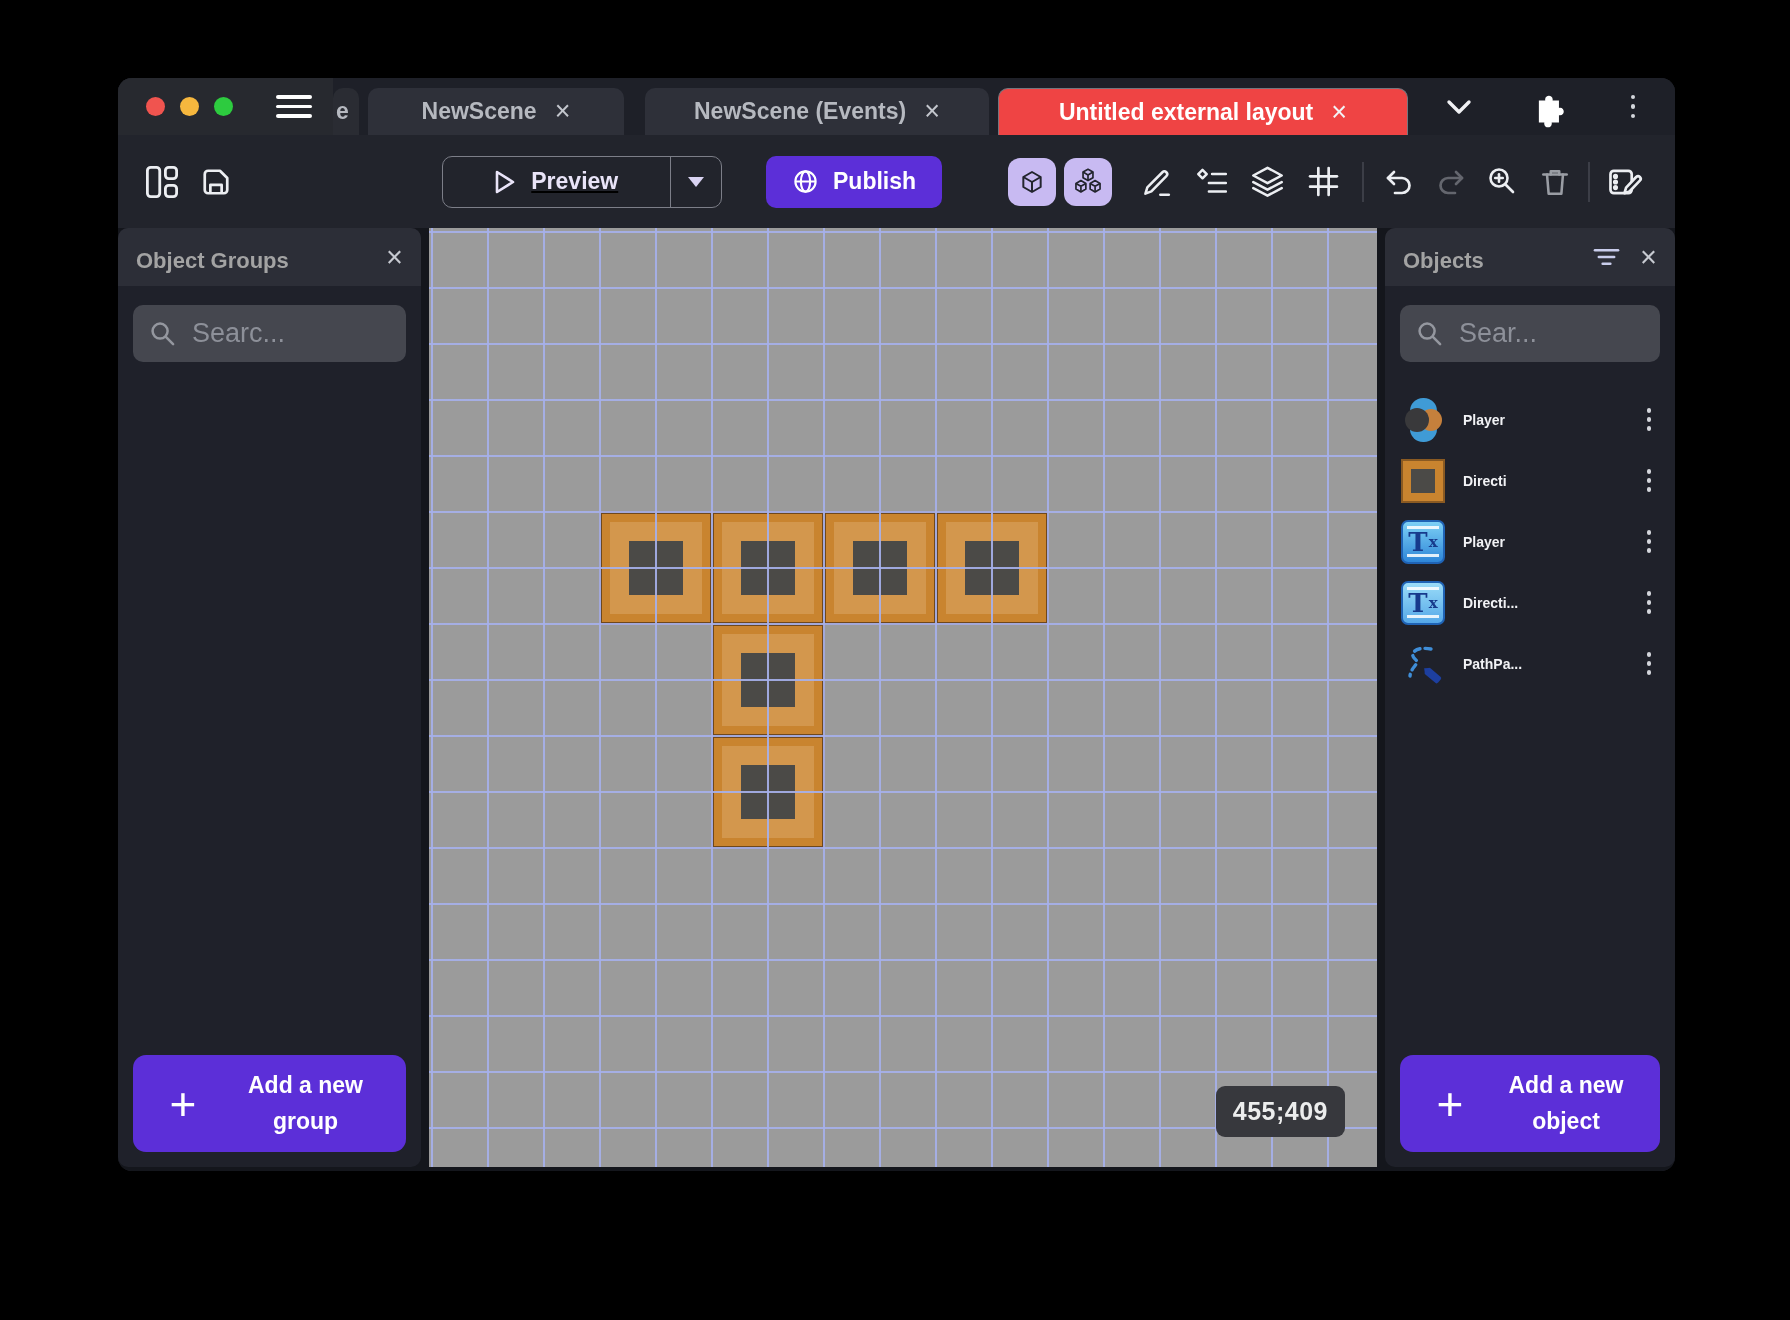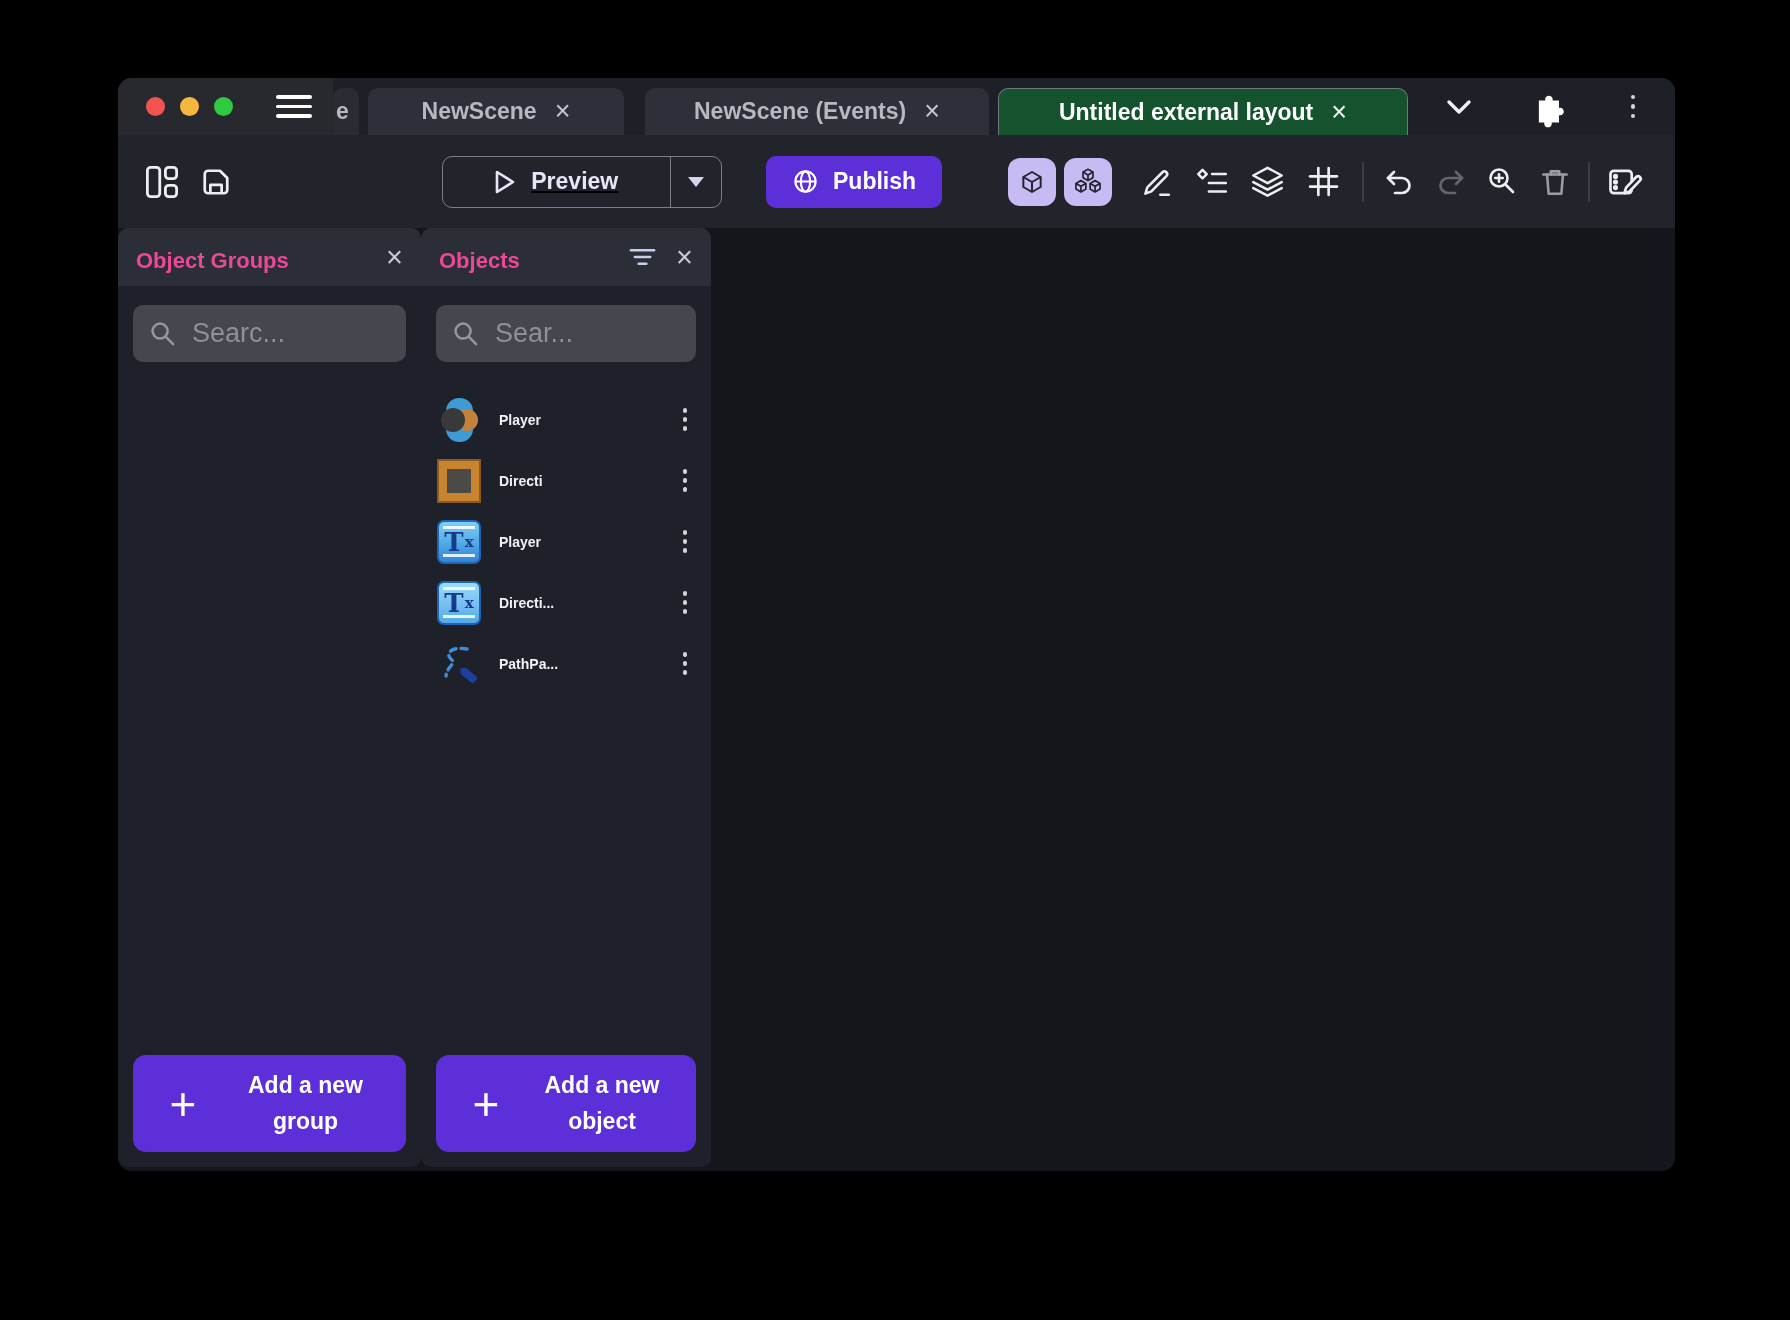--- a/index.html
+++ b/index.html
@@ -16,21 +16,21 @@
   .light{width:19px;height:19px;border-radius:50%;display:block;}
   .light.red{background:#f0544f;} .light.yellow{background:#f6b73e;} .light.green{background:#2dcb3f;}
   .hamburger{position:absolute;left:158px;top:17px;width:36px;display:flex;flex-direction:column;gap:6px;cursor:pointer;}
   .hamburger span{height:3.5px;background:#fff;border-radius:2px;}
   .tabs{position:absolute;left:215px;bottom:0;display:flex;align-items:flex-end;gap:9px;}
   .tab{height:47px;border-radius:10px 10px 0 0;background:#2e3039;color:#b6b9c0;display:flex;
        align-items:center;justify-content:center;gap:18px;font-size:23px;font-weight:600;
        box-sizing:border-box;cursor:pointer;}
   .tab.fragment{width:26px;justify-content:flex-start;padding-left:3px;background:#2a2c33;overflow:hidden;}
   .tab.t1{width:256px;} .tab.t2{width:344px;margin-left:12px;}
-  .tab.active{width:410px;background:#14532d;border:1.5px solid #74767e;border-bottom:none;color:#ffffff;font-weight:700;}
+  .tab.active{width:410px;background:#ef4444;border:1.5px solid #74767e;border-bottom:none;color:#ffffff;font-weight:700;}
   .tab-close{font-size:27px;font-weight:400;color:#c3c6cd;line-height:1;}
   .tab.active .tab-close{color:#f2f3f6;}
   .title-actions{position:absolute;right:32px;top:0;height:57px;display:flex;align-items:center;gap:54px;}
 
   
   .toolbar{height:93px;flex:none;display:flex;align-items:center;padding:0 26px;background:#22242c;}
   .tool-icon{flex:none;display:flex;align-items:center;justify-content:center;cursor:pointer;}
   .preview-split{margin-left:208px;width:280px;height:52px;border:1.5px solid #7c7e88;border-radius:10px;
                  display:flex;align-items:stretch;box-sizing:border-box;overflow:hidden;flex:none;text-decoration:underline;}
   .preview-main{flex:1;display:flex;align-items:center;justify-content:center;gap:15px;cursor:pointer;}
@@ -43,21 +43,21 @@
   .toggle-btn{width:48px;height:48px;border-radius:12px;background:#c8baf2;display:flex;align-items:center;
               justify-content:center;cursor:pointer;flex:none;}
   .tb-sep{width:2px;height:40px;background:#3c3e47;flex:none;}
 
   
   .content{flex:1;display:flex;background:#14161c;padding-bottom:4px;min-height:0;}
   .panel{background:#1f212a;display:flex;flex-direction:column;border-radius:10px;overflow:hidden;min-height:0;}
   .panel.left{width:303px;flex:none;}
   .panel.right{width:290px;flex:none;}
   .panel-header{height:58px;flex:none;background:#2c2e37;display:flex;align-items:center;padding:0 18px;gap:20px;}
-  .panel-title{flex:1;color:#ec4899;font-size:22px;font-weight:700;margin-top:8px;}
+  .panel-title{flex:1;color:#a3a3a3;font-size:22px;font-weight:700;margin-top:8px;}
   .panel-close{color:#c7cad1;font-size:29px;line-height:1;cursor:pointer;font-weight:400;}
   .searchbox{margin:19px 15px 0;height:57px;flex:none;background:#45474f;border-radius:10px;
              display:flex;align-items:center;padding:0 16px;gap:14px;}
   .searchbox input{flex:1;background:transparent;border:none;outline:none;color:#d8dae0;font-size:27px;
                    font-family:"Liberation Sans",sans-serif;min-width:0;}
   .searchbox input::placeholder{color:#8d9099;}
   .panel-spacer{flex:1;}
   .add-btn{margin:0 15px 15px;height:97px;flex:none;border:none;border-radius:13px;background:#5c2fd8;
            display:flex;align-items:center;padding:0 14px;cursor:pointer;}
   .add-plus{width:72px;color:#fff;font-size:46px;font-weight:300;line-height:1;text-align:center;flex:none;}
@@ -325,20 +325,32 @@
             </svg>
           <input type="text" placeholder="Searc..." style="">
         </div>
         <div class="panel-spacer"></div>
         <button class="add-btn">
           <span class="add-plus">+</span>
           <span class="add-label">Add a new group</span>
         </button>
       </aside>
 
+      <div class="canvas">
+        <div class="tiles" id="tiles">
+            <div class="tile" style="left: 170px; top: 283px;"></div>
+            <div class="tile" style="left: 282px; top: 283px;"></div>
+            <div class="tile" style="left: 394px; top: 283px;"></div>
+            <div class="tile" style="left: 506px; top: 283px;"></div>
+            <div class="tile" style="left: 282px; top: 395px;"></div>
+            <div class="tile" style="left: 282px; top: 507px;"></div>
+          </div>
+        <div class="grid-overlay"></div>
+        <div class="coord-badge">455;409</div>
+      </div>
 
       <aside class="panel right">
         <div class="panel-header">
           <span class="panel-title">Objects</span>
           <span class="tool-icon">
             <svg width="27" height="22" viewBox="0 0 28 22">
                 <g stroke="#c9cdec" stroke-width="2.6" stroke-linecap="round">
                   <line x1="2" y1="4" x2="26" y2="4"></line>
                   <line x1="6" y1="11" x2="22" y2="11"></line>
                   <line x1="10" y1="18" x2="18" y2="18"></line>

